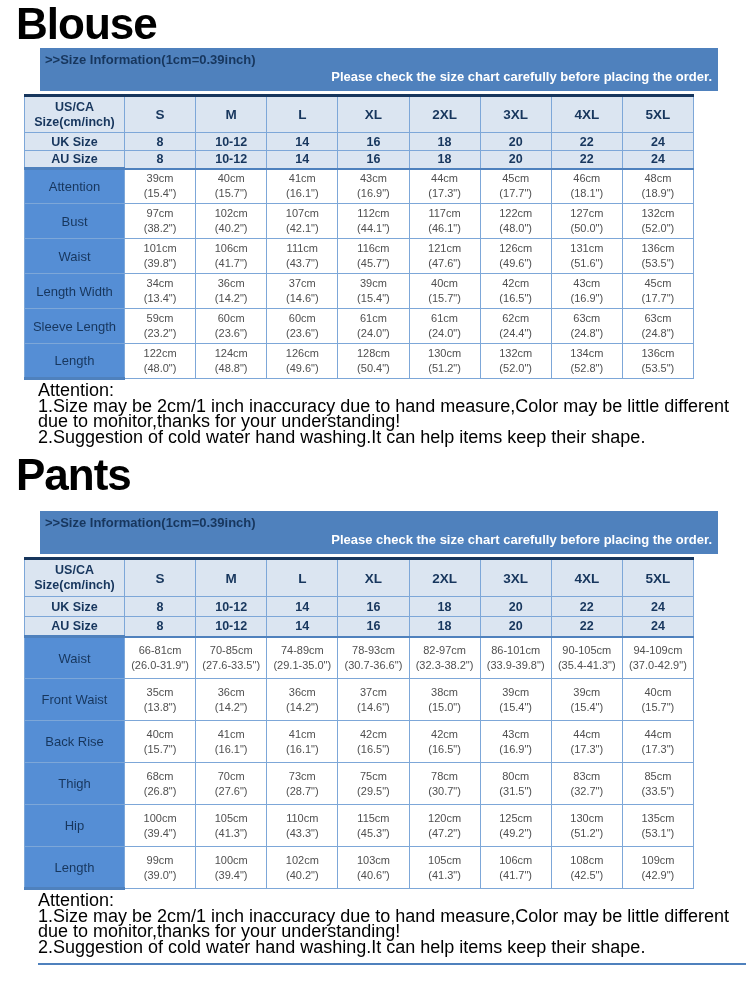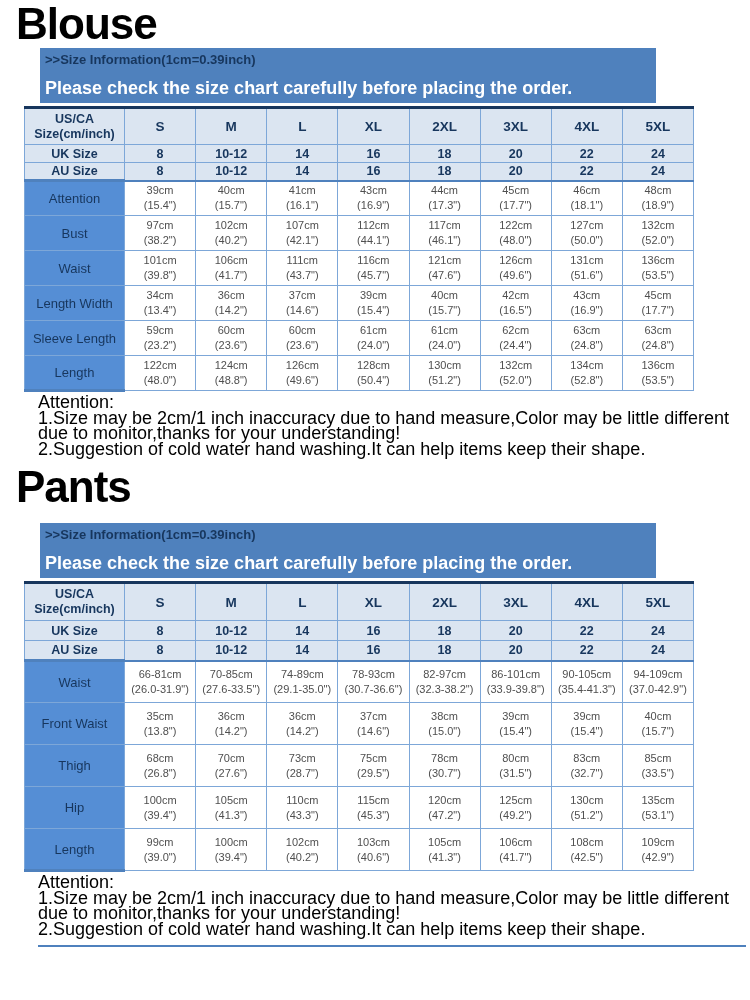--- a/index.html
+++ b/index.html
@@ -20,26 +20,26 @@
     font-family:"Liberation Sans", sans-serif;
     position:relative;overflow:hidden;
   }
   .garment-title{
     margin:0;padding-left:16px;
     font-size:44px;line-height:48px;font-weight:bold;color:#000;
     letter-spacing:-1px;
   }
   .section-pants .garment-title{margin-top:6px;margin-bottom:12px;}
   .banner{
-    margin-left:40px;width:616px;
+    margin-left:40px;width:678px;
     background:var(--banner-bg);
     padding:4px 6px 6px 5px;
   }
   .banner-line1{color:var(--banner-title);font-weight:bold;font-size:13px;line-height:15px;}
-  .banner-line2{color:var(--banner-subtitle);font-weight:bold;font-size:18px;line-height:17px;margin-top:13px;}
+  .banner-line2{color:var(--banner-subtitle);font-weight:bold;font-size:13px;line-height:17px;margin-top:1px;text-align:right;}
   table.size-table{
     margin-left:24px;width:670px;table-layout:fixed;
     border-collapse:collapse;margin-top:3px;
     border-top:3px solid var(--table-top);
     border-bottom:1px solid var(--grid-border);
   }
   table.size-table col.c-label{width:100px;}
   table.size-table td{
     border:1px solid var(--grid-border);
     text-align:center;vertical-align:middle;
@@ -282,20 +282,31 @@
           <td class="data">35cm<br>(13.8")</td>
           <td class="data">36cm<br>(14.2")</td>
           <td class="data">36cm<br>(14.2")</td>
           <td class="data">37cm<br>(14.6")</td>
           <td class="data">38cm<br>(15.0")</td>
           <td class="data">39cm<br>(15.4")</td>
           <td class="data">39cm<br>(15.4")</td>
           <td class="data">40cm<br>(15.7")</td>
         </tr>
         <tr class="measure-row">
+          <td class="measure-label label-col">Back Rise</td>
+          <td class="data">40cm<br>(15.7")</td>
+          <td class="data">41cm<br>(16.1")</td>
+          <td class="data">41cm<br>(16.1")</td>
+          <td class="data">42cm<br>(16.5")</td>
+          <td class="data">42cm<br>(16.5")</td>
+          <td class="data">43cm<br>(16.9")</td>
+          <td class="data">44cm<br>(17.3")</td>
+          <td class="data">44cm<br>(17.3")</td>
+        </tr>
+        <tr class="measure-row">
           <td class="measure-label label-col">Thigh</td>
           <td class="data">68cm<br>(26.8")</td>
           <td class="data">70cm<br>(27.6")</td>
           <td class="data">73cm<br>(28.7")</td>
           <td class="data">75cm<br>(29.5")</td>
           <td class="data">78cm<br>(30.7")</td>
           <td class="data">80cm<br>(31.5")</td>
           <td class="data">83cm<br>(32.7")</td>
           <td class="data">85cm<br>(33.5")</td>
         </tr>

